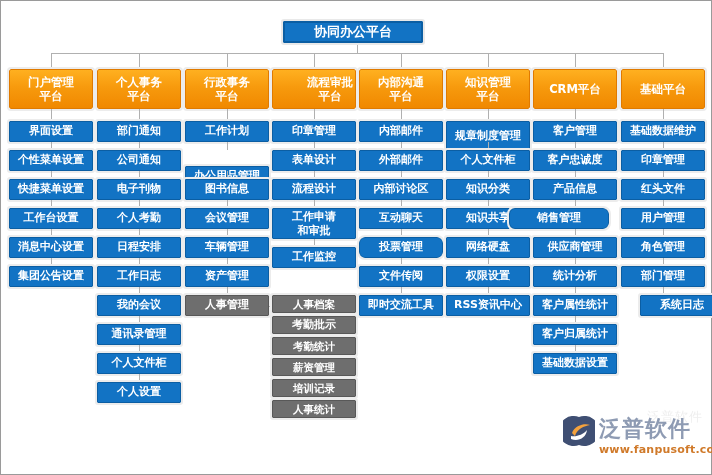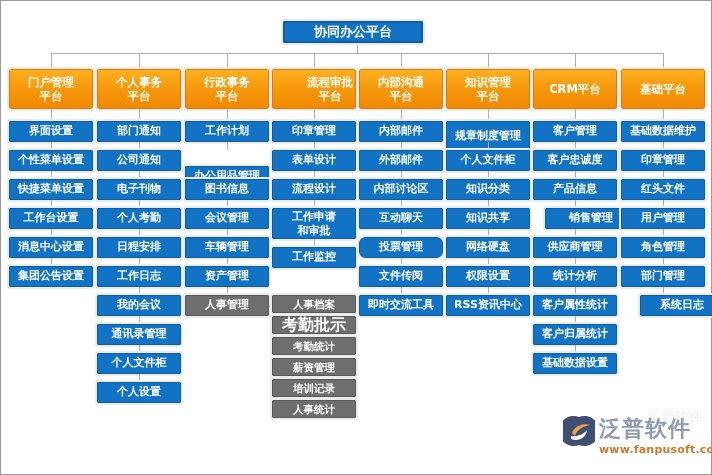--- a/index.html
+++ b/index.html
@@ -242,21 +242,21 @@
     <div class="node head" style="left: 532px; top: 68px; width: 84px; height: 40px;">
       <span>CRM平台</span>
     </div>
     <div class="line v" style="left: 574px; top: 108px; height: 12px;"></div>
     <div class="node blue" style="left: 532px; top: 120px; width: 84px; height: 21px;">客户管理</div>
     <div class="line v" style="left: 574px; top: 141px; height: 8px;"></div>
     <div class="node blue" style="left: 532px; top: 149px; width: 84px; height: 21px;">客户忠诚度</div>
     <div class="line v" style="left: 574px; top: 170px; height: 8px;"></div>
     <div class="node blue" style="left: 532px; top: 178px; width: 84px; height: 21px;">产品信息</div>
     <div class="line v" style="left: 574px; top: 199px; height: 8px;"></div>
-    <div class="node blue" style="left: 544px; top: 207px; width: 92px; height: 21px;">销售管理</div>
+    <div class="node blue" style="left: 508px; top: 207px; width: 100px; height: 21px; border-radius: 6px;">销售管理</div>
     <div class="line v" style="left: 574px; top: 228px; height: 8px;"></div>
     <div class="node blue" style="left: 532px; top: 236px; width: 84px; height: 21px;">供应商管理</div>
     <div class="line v" style="left: 574px; top: 257px; height: 8px;"></div>
     <div class="node blue" style="left: 532px; top: 265px; width: 84px; height: 21px;">统计分析</div>
     <div class="line v" style="left: 574px; top: 286px; height: 8px;"></div>
     <div class="node blue" style="left: 532px; top: 294px; width: 84px; height: 21px;">客户属性统计</div>
     <div class="line v" style="left: 574px; top: 315px; height: 8px;"></div>
     <div class="node blue" style="left: 532px; top: 323px; width: 84px; height: 21px;">客户归属统计</div>
     <div class="line v" style="left: 574px; top: 344px; height: 8px;"></div>
     <div class="node blue" style="left: 532px; top: 352px; width: 84px; height: 21px;">基础数据设置</div>
@@ -276,21 +276,21 @@
     <div class="node blue" style="left: 620px; top: 236px; width: 84px; height: 21px;">角色管理</div>
     <div class="line v" style="left: 662px; top: 257px; height: 8px;"></div>
     <div class="node blue" style="left: 620px; top: 265px; width: 84px; height: 21px;">部门管理</div>
     <div class="line v" style="left: 662px; top: 286px; height: 8px;"></div>
     <div class="node blue" style="left: 620px; top: 294px; width: 84px; height: 21px; margin-left: 19px;">系统日志</div>
     <div class="line h" style="left: 268px; top: 304.5px; width: 9px;"></div>
     <div class="line v" style="left: 277px; top: 304.5px; height: 103.5px;"></div>
     <div class="line h" style="left: 277px; top: 303px;"></div>
     <div class="node gray" style="left: 271px; top: 294px; width: 84px; height: 18px; font-size: 10.5px;">人事档案</div>
     <div class="line h" style="left: 277px; top: 324px;"></div>
-    <div class="node gray" style="left: 271px; top: 315px; width: 84px; height: 18px; font-size: 16px;">考勤批示</div>
+    <div class="node gray" style="left: 271px; top: 315px; width: 84px; height: 18px; font-size: 11px;">考勤批示</div>
     <div class="line h" style="left: 277px; top: 345px;"></div>
     <div class="node gray" style="left: 271px; top: 336px; width: 84px; height: 18px; font-size: 10.5px;">考勤统计</div>
     <div class="line h" style="left: 277px; top: 366px;"></div>
     <div class="node gray" style="left: 271px; top: 357px; width: 84px; height: 18px; font-size: 10.5px;">薪资管理</div>
     <div class="line h" style="left: 277px; top: 387px;"></div>
     <div class="node gray" style="left: 271px; top: 378px; width: 84px; height: 18px; font-size: 10.5px;">培训记录</div>
     <div class="line h" style="left: 277px; top: 408px;"></div>
     <div class="node gray" style="left: 271px; top: 399px; width: 84px; height: 18px; font-size: 10.5px;">人事统计</div>
     <div id="logo">
       <div class="wm">泛普软件</div>

